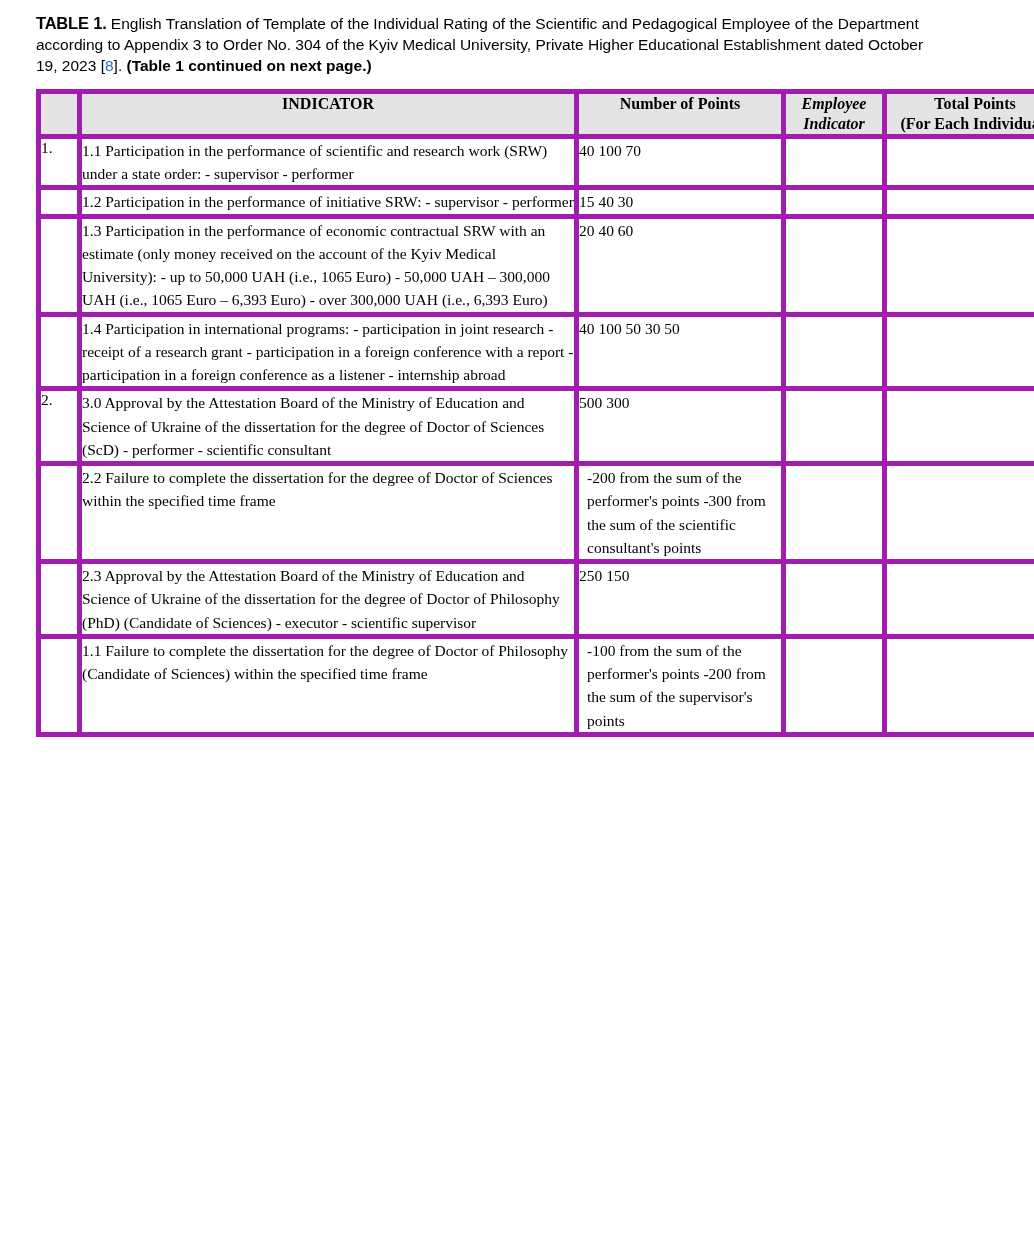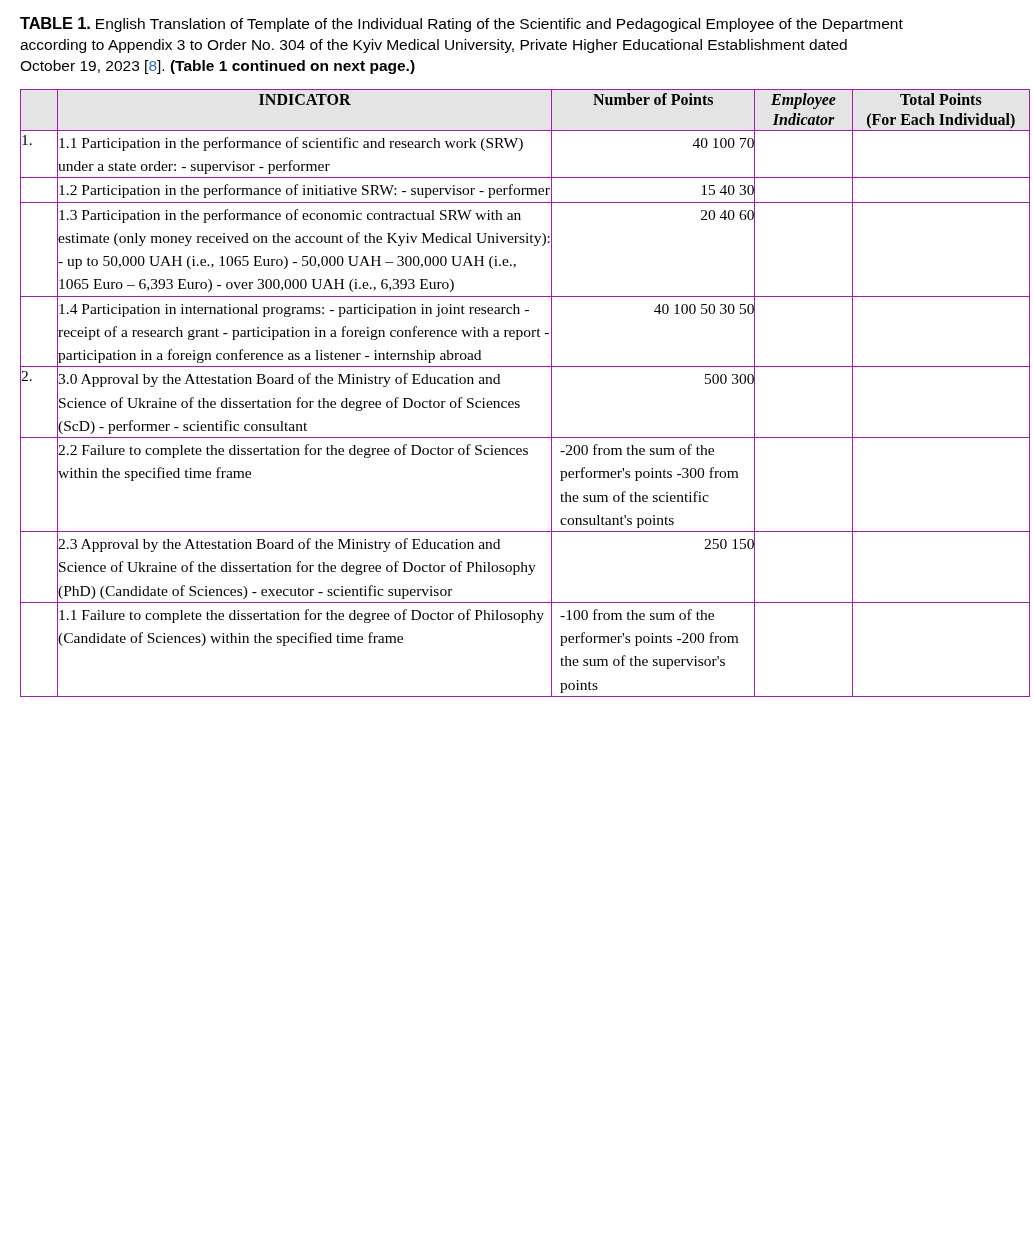--- a/index.html
+++ b/index.html
@@ -8,21 +8,22 @@
     background: #ffffff;
   }
   body {
     width: 1034px;
     font-family: "Liberation Serif", serif;
     color: #000000;
   }
   .page {
     width: 916px;
     box-sizing: border-box;
-    padding: 8px 12px 0 20px;
+    padding: 8px 12px 0 12px;
+    margin-left: 24px;
   }
   
   .caption {
     font-family: "Liberation Sans", sans-serif;
     font-size: 15.5px;
     line-height: 1.35;
     margin: 4px 0 12px 0;
     text-align: left;
   }
   .caption .tbl-label {
@@ -38,21 +39,21 @@
   }
   
   table.rating {
     border-collapse: collapse;
     width: 1010px;
     table-layout: fixed;
     font-size: 15.5px;
   }
   table.rating th,
   table.rating td {
-    border: 1px solid #a21caf;
+    border: 5px solid #a21caf;
     vertical-align: top;
     padding: 0;
   }
   thead th {
     background: #e4e4e4;
     font-weight: bold;
     text-align: center;
     font-size: 16px;
     padding: 8px 4px;
     line-height: 1.25;
@@ -69,21 +70,21 @@
     font-size: 15.5px;
     vertical-align: top;
   }
   td.indicator {
     padding: 7px 8px 8px 8px;
     line-height: 1.5;
   }
   td.points {
     padding: 7px 6px 8px 6px;
     line-height: 1.5;
-    text-align: right;
+    text-align: left;
   }
   td.points.left {
     text-align: left;
     padding-left: 8px;
   }
   td.blank {
     padding: 0;
   }
   .line { display: block; white-space: pre-wrap; }
 </style>

